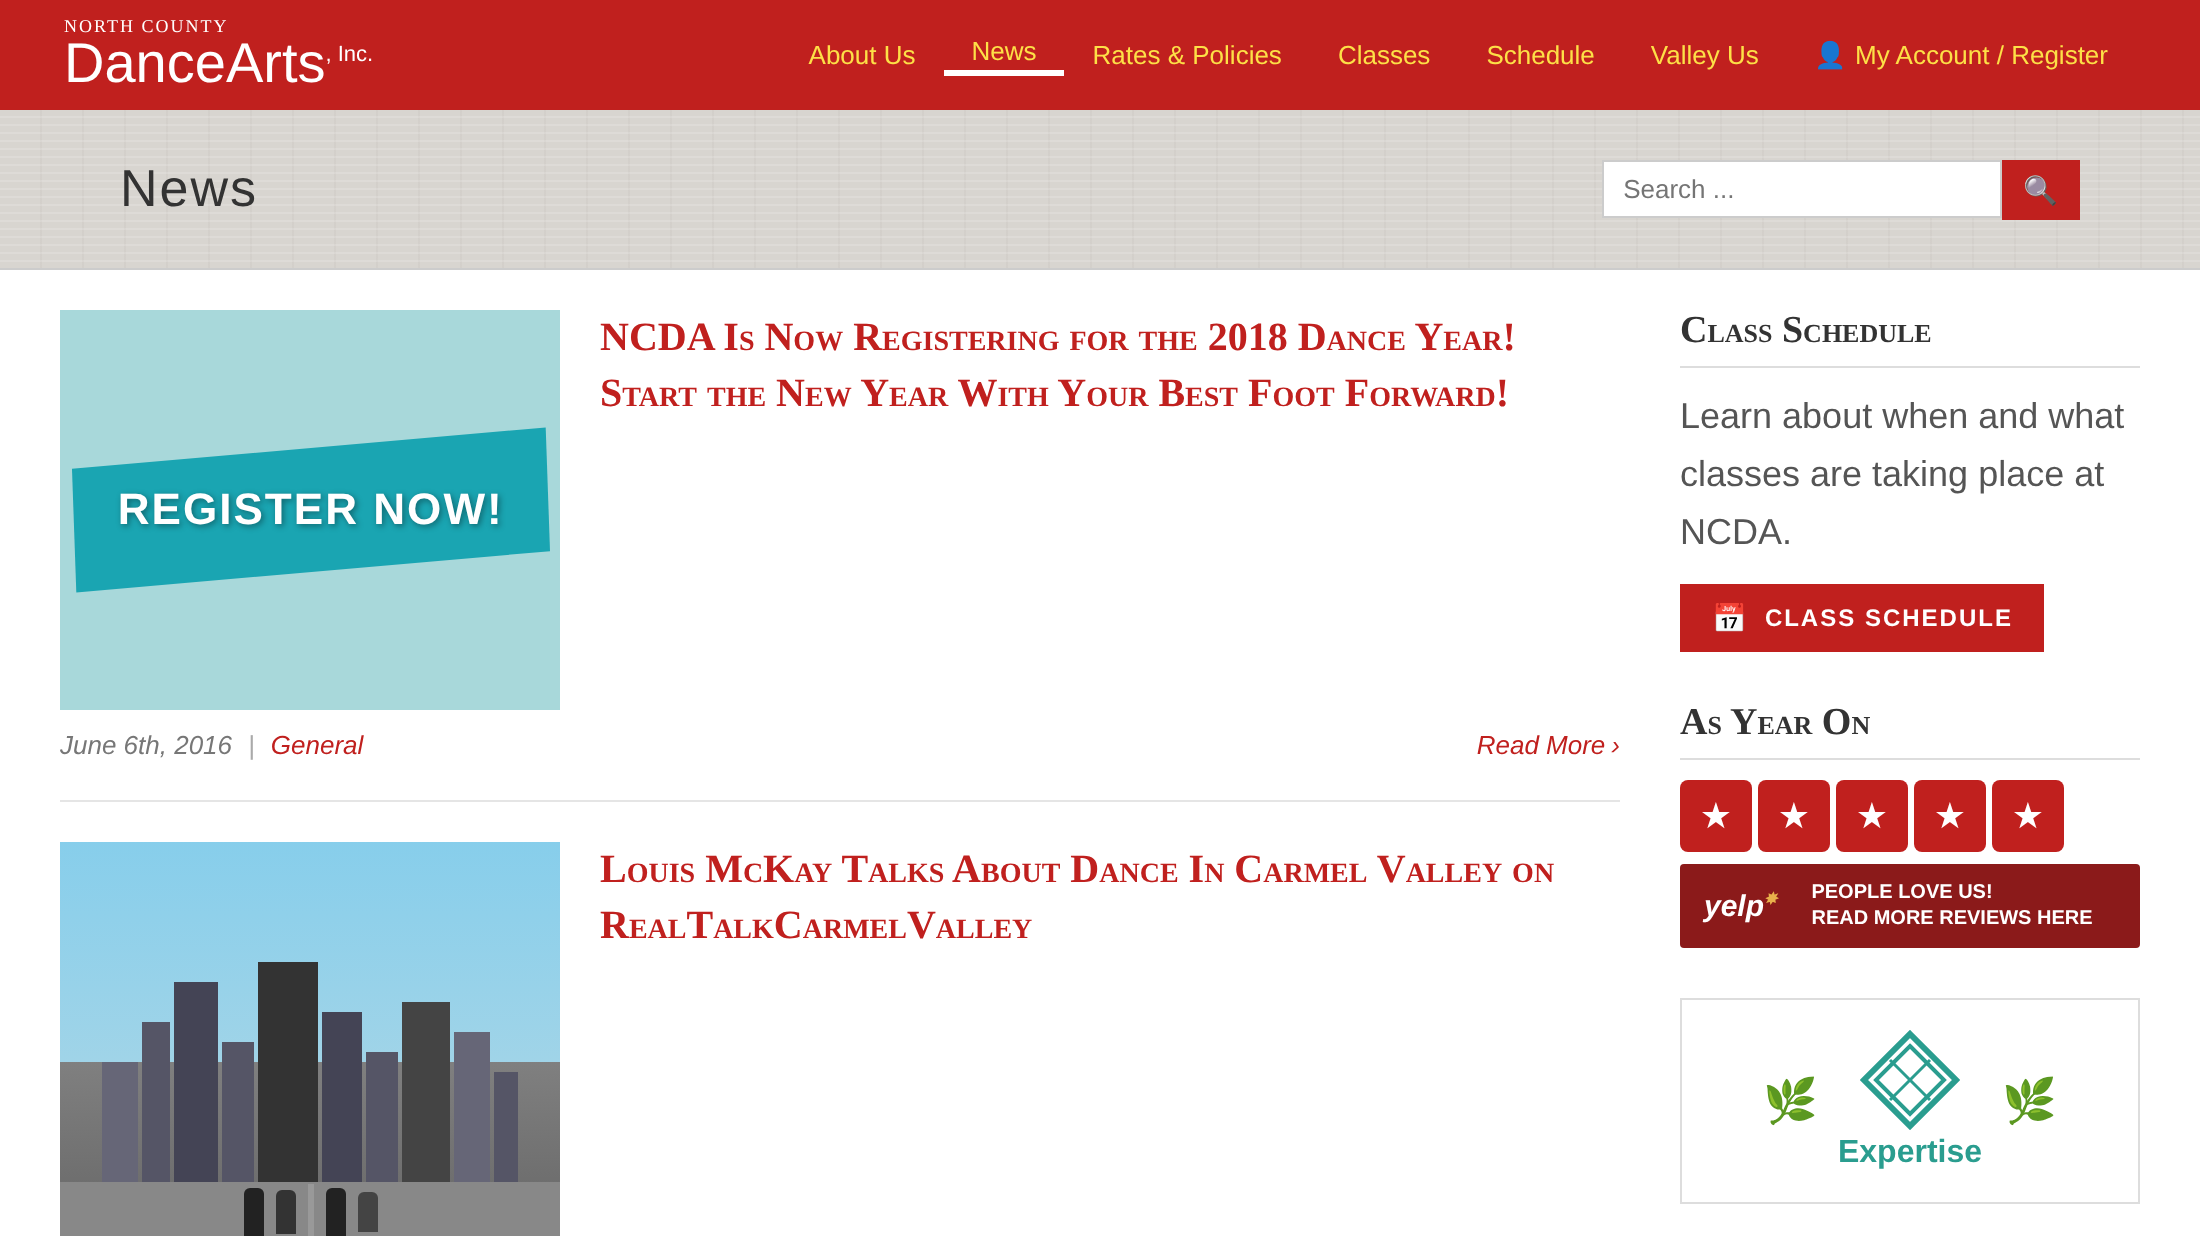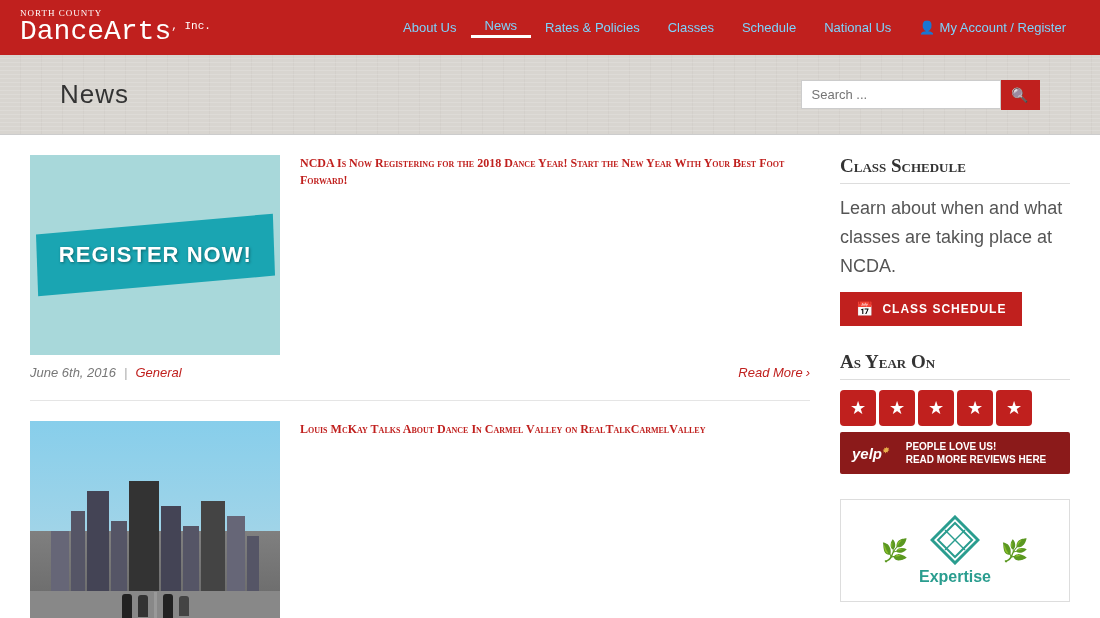--- a/index.html
+++ b/index.html
@@ -3,56 +3,56 @@
   <meta charset="utf-8">
   <style>
     * { margin: 0; padding: 0; box-sizing: border-box; }
     body { font-family: Georgia, 'Times New Roman', serif; font-size: 15px; color: #333; background: #fff; }
 
     
     .header {
       background: #c0201e;
       display: flex;
       align-items: center;
-      padding: 0 20px;
+      padding: 0 32px;
       height: 55px;
       position: relative;
     }
     .logo-area {
       display: flex;
       flex-direction: column;
       align-items: flex-start;
       min-width: 180px;
     }
     .logo-small-text {
       color: #fff;
       font-size: 9px;
       text-transform: uppercase;
       letter-spacing: 1px;
       line-height: 1;
     }
     .logo-main {
       color: #fff;
-      font-family: Liberation Mono, monospace;
+      font-family: Liberation Sans, sans-serif;
       font-size: 28px;
       line-height: 1;
     }
     .logo-inc {
       color: #fff;
       font-size: 11px;
       vertical-align: super;
     }
     nav {
       display: flex;
       align-items: center;
       margin-left: auto;
       gap: 0;
     }
     .nav-item {
-      color: #7dd3fc;
+      color: #fde047;
       font-size: 13px;
       font-family: Arial, sans-serif;
       padding: 0 14px;
       cursor: pointer;
       text-decoration: none;
       white-space: nowrap;
     }
     .nav-item-account {
       display: flex;
       align-items: center;
@@ -184,21 +184,21 @@
       width: 100%;
       height: 100%;
       display: flex;
       flex-direction: column;
       align-items: center;
       justify-content: flex-end;
       position: relative;
     }
     .article-content { flex: 1; }
     .article-title {
-      font-size: 12px;
+      font-size: 20px;
       color: #c0201e;
       margin-bottom: 10px;
       line-height: 1.4;
       font-family: 'Palatino Linotype', Palatino, Georgia, serif;
       font-variant: small-caps;
     }
     .article-excerpt {
       font-size: 14px;
       color: #555;
       line-height: 1.6;
@@ -346,21 +346,21 @@
     <span class="logo-main">
       <span>DanceArts</span><span class="logo-inc">, Inc.</span>
     </span>
   </div>
   <nav>
     <a class="nav-item">About Us</a>
     <a class="nav-item nav-underline">News</a>
     <a class="nav-item">Rates &amp; Policies</a>
     <a class="nav-item">Classes</a>
     <a class="nav-item">Schedule</a>
-    <a class="nav-item">National Us</a>
+    <a class="nav-item">Valley Us</a>
     <a class="nav-item nav-item-account">
       <span>👤</span>
       <span>My Account / Register</span>
     </a>
   </nav>
 </header>
 
 <div class="page-banner">
   <h1 class="page-title">News</h1>
   <div class="search-bar">

